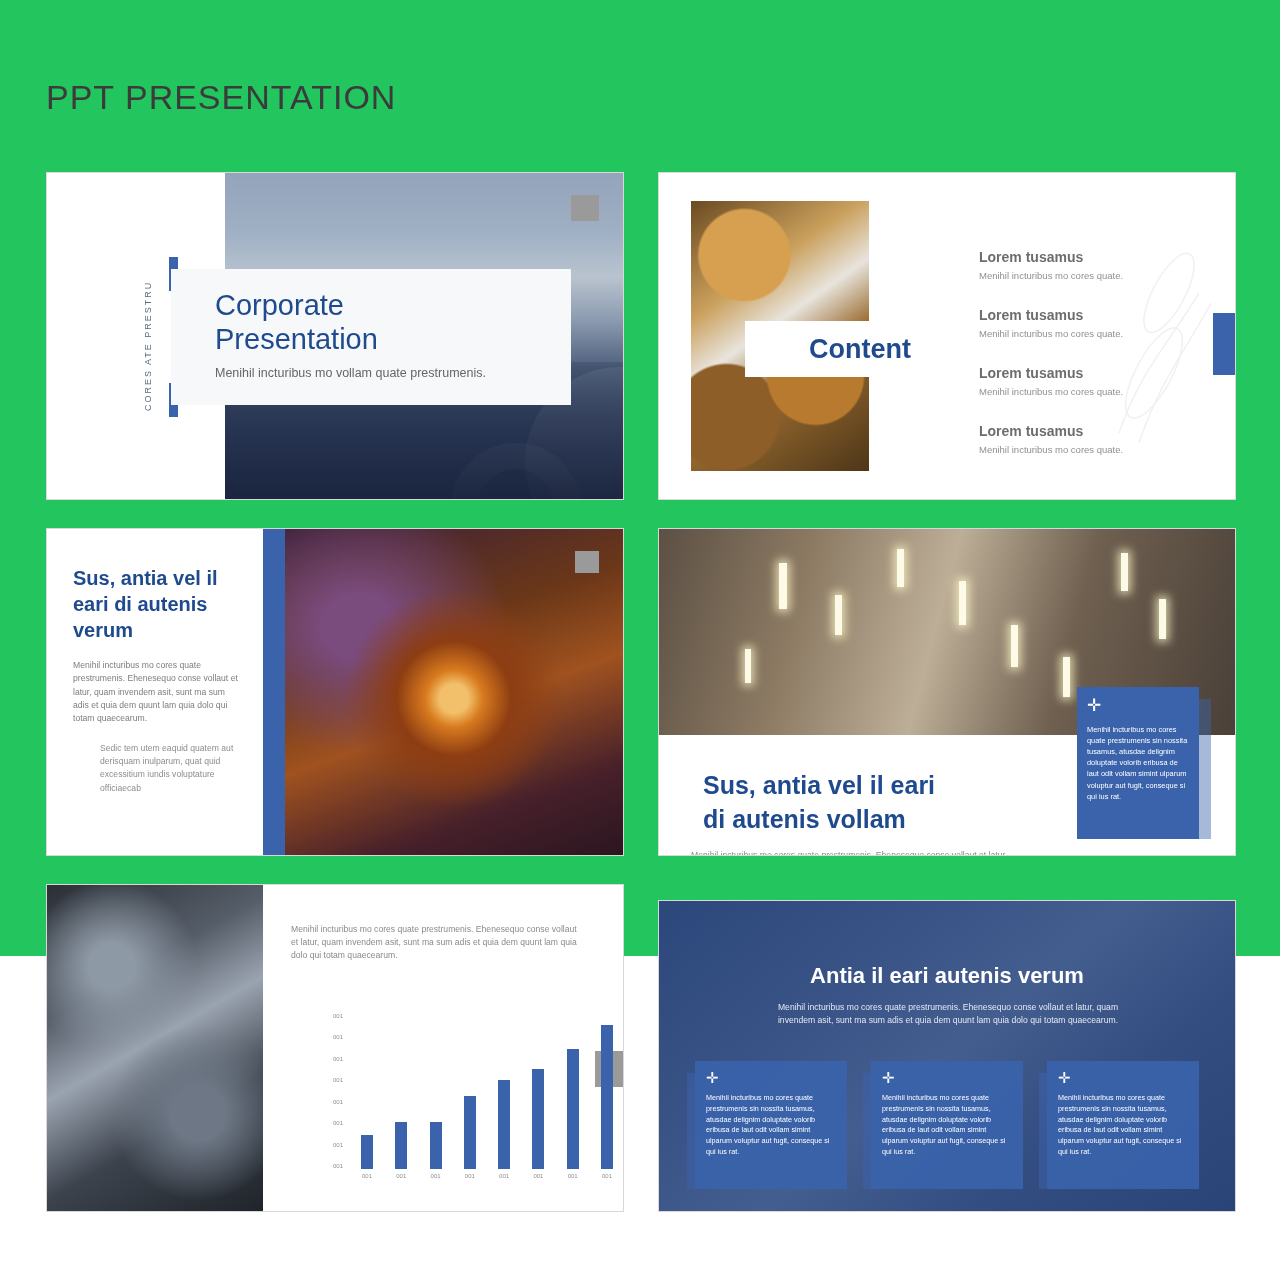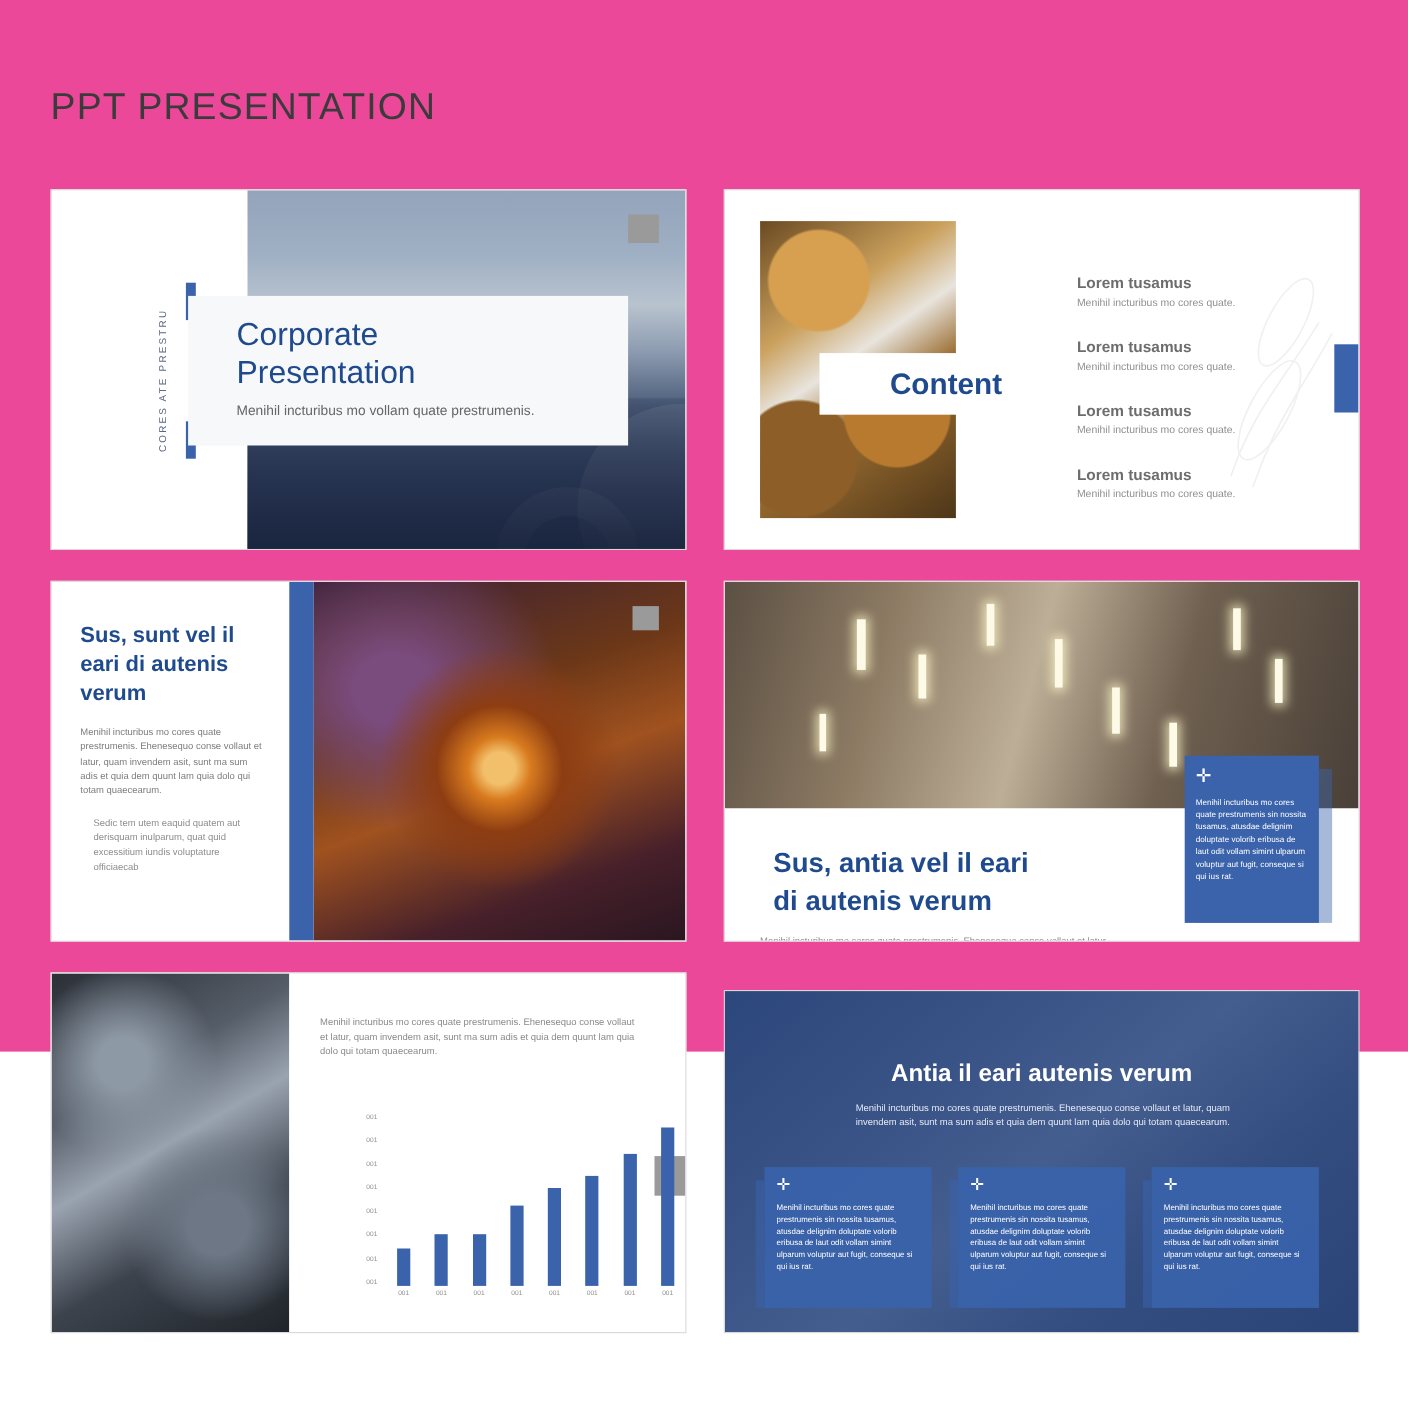--- a/index.html
+++ b/index.html
@@ -6,21 +6,21 @@
   html, body {
     margin: 0; padding: 0;
     width: 1280px; height: 1280px;
     background: #ffffff;
     font-family: "Liberation Sans", sans-serif;
     color: #333;
   }
   .page {
     position: relative;
     width: 1280px; height: 956px;
-    background: #ec4899;
+    background: #22c55e;
   }
   .page-title {
     position: absolute;
     left: 46px; top: 78px;
     font-size: 34px;
     letter-spacing: 1px;
     color: #3b3b3b;
     font-weight: 400;
   }
 
@@ -171,21 +171,21 @@
     padding: 36px 24px 0 26px;
   }
   .s3-left h3 {
     margin: 0;
     font-size: 20px; line-height: 1.3; color: #1f4b8e; font-weight: 700;
   }
   .s3-left p {
     margin: 16px 0 0 0;
     font-size: 8.6px; line-height: 1.55; color: #7d7d7d;
   }
-  .s3-left p.indent { margin-left: 12px; color: #8d8d8d; }
+  .s3-left p.indent { margin-left: 27px; color: #8d8d8d; }
   .s3-stripe {
     position: absolute;
     left: 216px; top: 0; width: 22px; height: 100%;
     background: #3a63ab;
   }
   .s3-photo {
     position: absolute;
     left: 238px; top: 0; right: 0; bottom: 0;
     background:
       radial-gradient(ellipse at 50% 52%, #f2c06a 0 6%, #d87a1e 12%, #8d3d12 24%, transparent 46%),
@@ -383,21 +383,21 @@
           <h4>Lorem tusamus</h4>
           <p>Menihil incturibus mo cores quate.</p>
         </div>
       </div>
     </div>
 
     <div class="slide">
       <div class="s3-photo"></div>
       <div class="s3-sq"></div>
       <div class="s3-left">
-        <h3>Sus, sunt vel il eari di autenis verum</h3>
+        <h3>Sus, antia vel il eari di autenis verum</h3>
         <p>Menihil incturibus mo cores quate prestrumenis. Ehenesequo conse vollaut et latur, quam invendem asit, sunt ma sum adis et quia dem quunt lam quia dolo qui totam quaecearum.</p>
         <p class="indent">Sedic tem utem eaquid quatem aut derisquam inulparum, quat quid excessitium iundis voluptature officiaecab</p>
       </div>
       <div class="s3-stripe"></div>
     </div>
 
     <div class="slide">
       <div class="s4-photo">
         <div class="s4-lamp" style="left:120px; top:34px; width:8px; height:46px;"></div>
         <div class="s4-lamp" style="left:176px; top:66px; width:7px; height:40px;"></div>
@@ -405,21 +405,21 @@
         <div class="s4-lamp" style="left:300px; top:52px; width:7px; height:44px;"></div>
         <div class="s4-lamp" style="left:352px; top:96px; width:7px; height:42px;"></div>
         <div class="s4-lamp" style="left:404px; top:128px; width:7px; height:40px;"></div>
         <div class="s4-lamp" style="left:462px; top:24px; width:7px; height:38px;"></div>
         <div class="s4-lamp" style="left:500px; top:70px; width:7px; height:40px;"></div>
         <div class="s4-lamp" style="left:86px; top:120px; width:6px; height:34px;"></div>
       </div>
       <div class="s4-body">
         <h3>
           <span>Sus, antia vel il eari</span><br>
-          <span>di autenis verum</span>
+          <span>di autenis vollam</span>
         </h3>
         <p>Menihil incturibus mo cores quate prestrumenis. Ehenesequo conse vollaut et latur, quam invendem asit, sunt ma sum adis et quia dem quunt lam quia dolo qui totam quaecearum.</p>
       </div>
       <div class="s4-card-shadow"></div>
       <div class="s4-card">
         <div class="plus">✛</div>
         <p>Menihil incturibus mo cores quate prestrumenis sin nossita tusamus, atusdae delignim doluptate volorib eribusa de laut odit vollam simint ulparum voluptur aut fugit, conseque si qui ius rat.</p>
       </div>
     </div>
 

